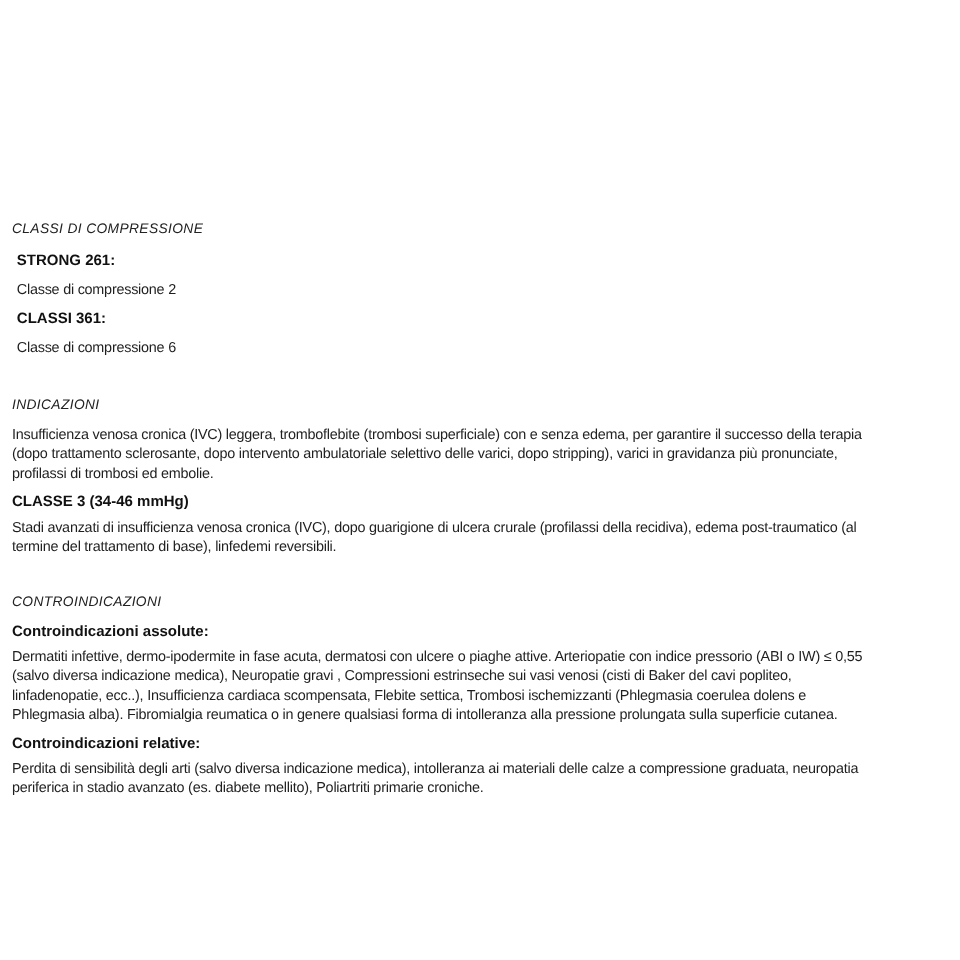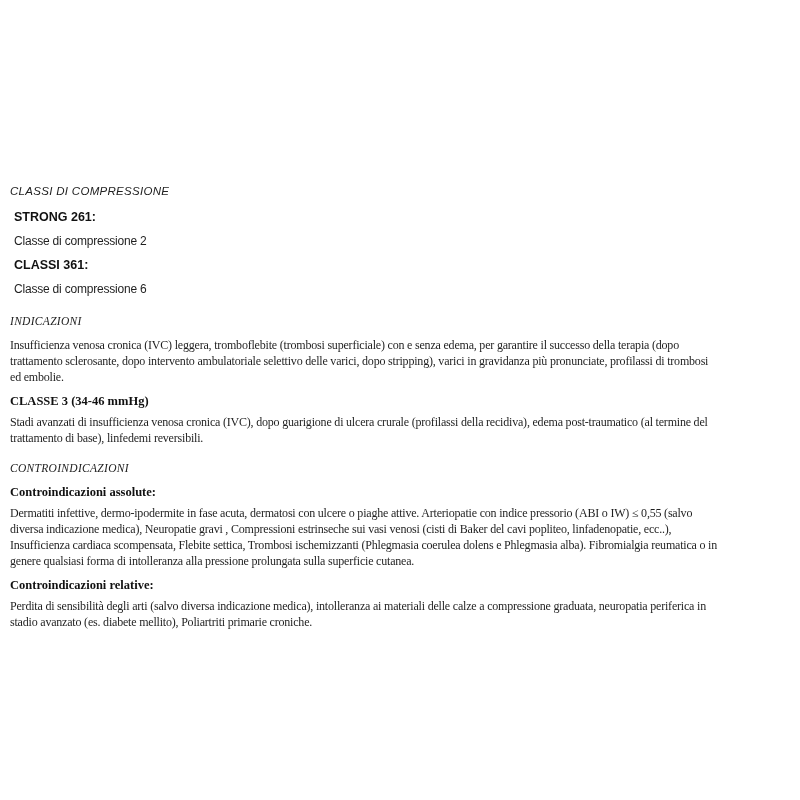--- a/index.html
+++ b/index.html
@@ -15,22 +15,21 @@
     color: #1d1d1d;
     -webkit-font-smoothing: antialiased;
   }
   .page {
     box-sizing: border-box;
     width: 732px;
     height: 800px;
     padding: 181px 12px 10px 10px;
   }
   .doc-section + .doc-section {
-    margin-top: 12px;
-    font-family: Liberation Serif, serif;
+    margin-top: 29px;
   }
   .section-heading {
     font-style: italic;
     font-weight: 400;
     font-size: 11.5px;
     line-height: 20px;
     letter-spacing: 0.3px;
     color: #222222;
     margin: 0 0 6px 0;
   }

